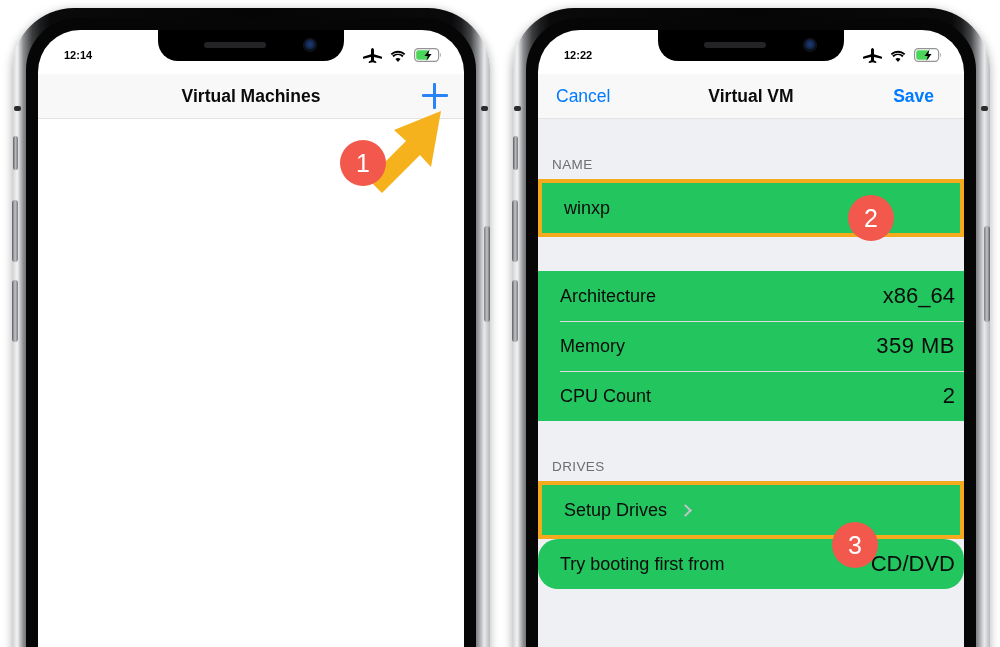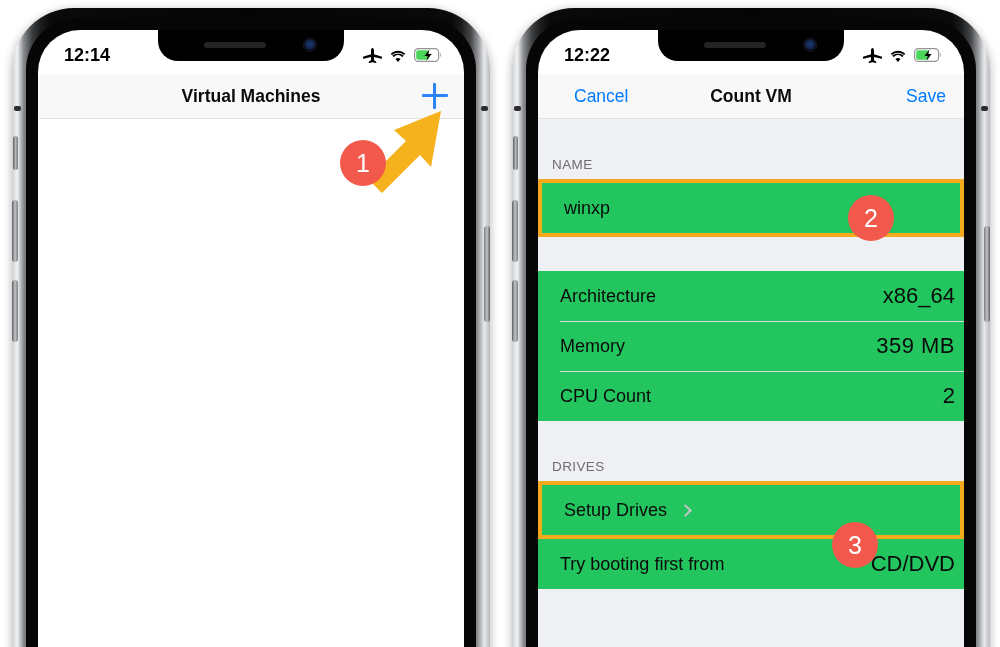--- a/index.html
+++ b/index.html
@@ -78,40 +78,40 @@
     border-radius: 50%;
     background: radial-gradient(circle at 50% 45%, #1d3c74 0%, #12244a 48%, #07080c 72%);
     box-shadow: 0 0 0 1px #17181c;
   }
 
   
   .statusbar {
     position: absolute; top: 0; left: 0; right: 0; height: 44px;
     display: flex; align-items: center; justify-content: space-between;
     padding: 6px 22px 0 26px; z-index: 5;
-    font-size: 18px; font-weight: bold; color: #000;
+    font-size: 11px; font-weight: bold; color: #000;
   }
   .sb-right { display: flex; align-items: center; gap: 6px; }
   .sb-right svg { display: block; }
 
   
   .navbar {
     position: absolute; top: 44px; left: 0; right: 0; height: 45px;
     background: #f8f8f8; border-bottom: 1px solid #e3e3e5;
-    display: flex; align-items: center; z-index: 4; padding-left: 18px;
+    display: flex; align-items: center; z-index: 4;
   }
   .nav-title {
     position: absolute; left: 0; right: 0; text-align: center;
     font-size: 17.5px; font-weight: bold; color: #0b0b0b;
   }
   .nav-left, .nav-right {
     position: relative; z-index: 2; font-size: 17.5px; color: #007aff;
   }
   .nav-left  { margin-left: 18px; text-align: right; }
-  .nav-right { margin-left: auto; margin-right: 18px; }
+  .nav-right { margin-left: auto; margin-right: 30px; font-weight: bold; }
   .plus-btn {
     margin-left: auto; margin-right: 16px; position: relative; z-index: 2;
     width: 26px; height: 26px;
   }
   .plus-btn::before, .plus-btn::after {
     content: ""; position: absolute; background: #2b84f5; border-radius: 1px;
   }
   .plus-btn::before { left: 0; top: 11px; width: 26px; height: 3.2px; }
   .plus-btn::after  { top: 0; left: 11px; height: 26px; width: 3.2px; }
 
@@ -242,21 +242,21 @@
             <rect x="0.6" y="0.6" width="24" height="12.8" rx="3.6" ry="3.6" fill="none" stroke="#000" stroke-opacity=".42" stroke-width="1.2"></rect>
             <rect x="2.2" y="2.2" width="12.6" height="9.6" rx="2" ry="2" fill="#4cd55b"></rect>
             <path d="M26.1 4.8c1 .5 1 3.9 0 4.4V4.8z" fill="#000" fill-opacity=".42"></path>
             <path d="M15.6 1.3 10.5 8h3.3l-1.4 4.8L17.6 6h-3.4l1.4-4.7z" fill="#000"></path>
           </svg>
         </span>
       </div>
 
       <div class="navbar">
         <div class="nav-left">Cancel</div>
-        <div class="nav-title">Count VM</div>
+        <div class="nav-title">Virtual VM</div>
         <div class="nav-right">Save</div>
       </div>
 
       <div class="body form">
 
         <div class="sec-gap"></div>
         <div class="sec-head">NAME</div>
         <div class="hl">
           <div class="cell cell-input">
             <span class="value-text">winxp</span>
@@ -280,21 +280,21 @@
         </div>
 
         <div class="sec-gap"></div>
         <div class="sec-head">DRIVES</div>
         <div class="hl">
           <div class="cell">
             <span class="label">Setup Drives</span>
             <span class="chev"></span>
           </div>
         </div>
-        <div class="cell" style="border-top:none;">
+        <div class="cell" style="border-top:none;border-radius:20px;">
           <span class="label">Try booting first from</span>
           <span class="value">CD/DVD</span>
         </div>
         <div class="sec-gap"></div>
       </div>
     </div>
   </div>
 
   <svg class="arrow a1" viewBox="0 0 96 86">
     <path fill="#f5b21c" d="M93 3 46 22l12 11-38 38 14 14 38-38 11 12L93 3z"></path>

